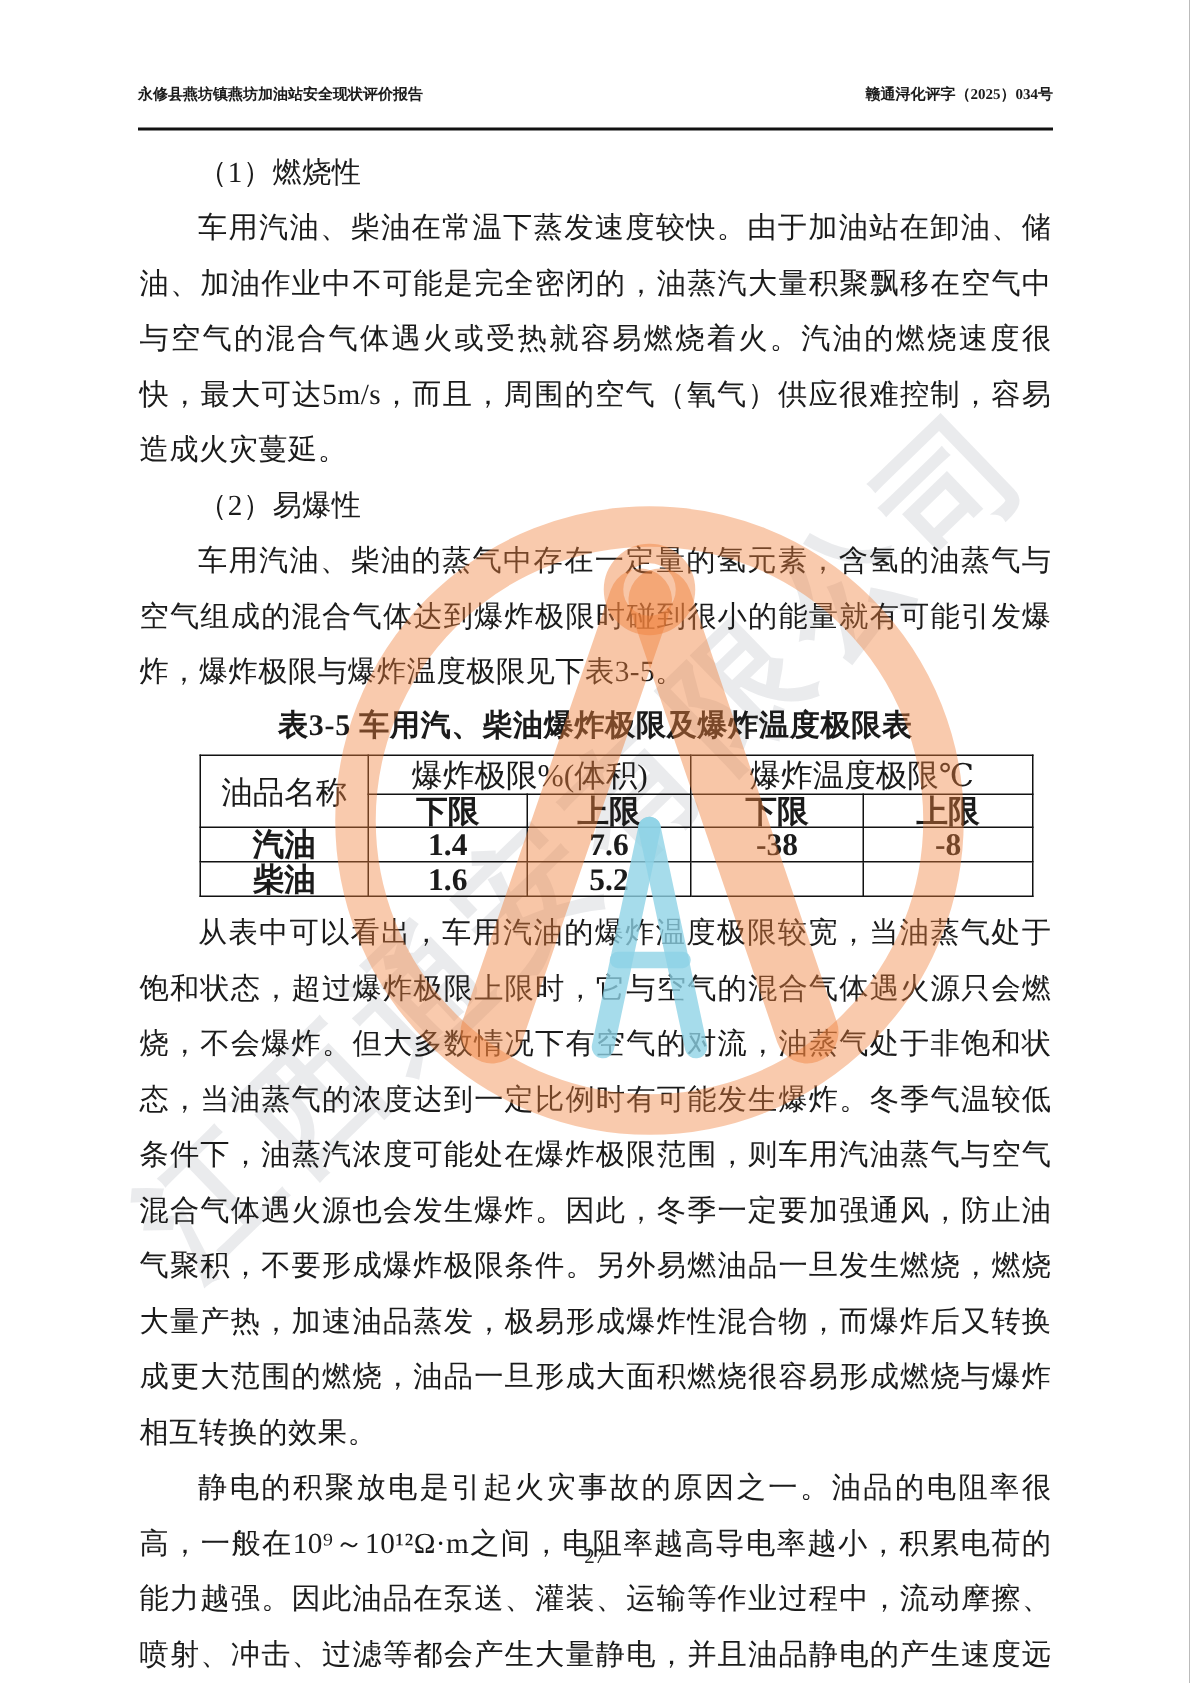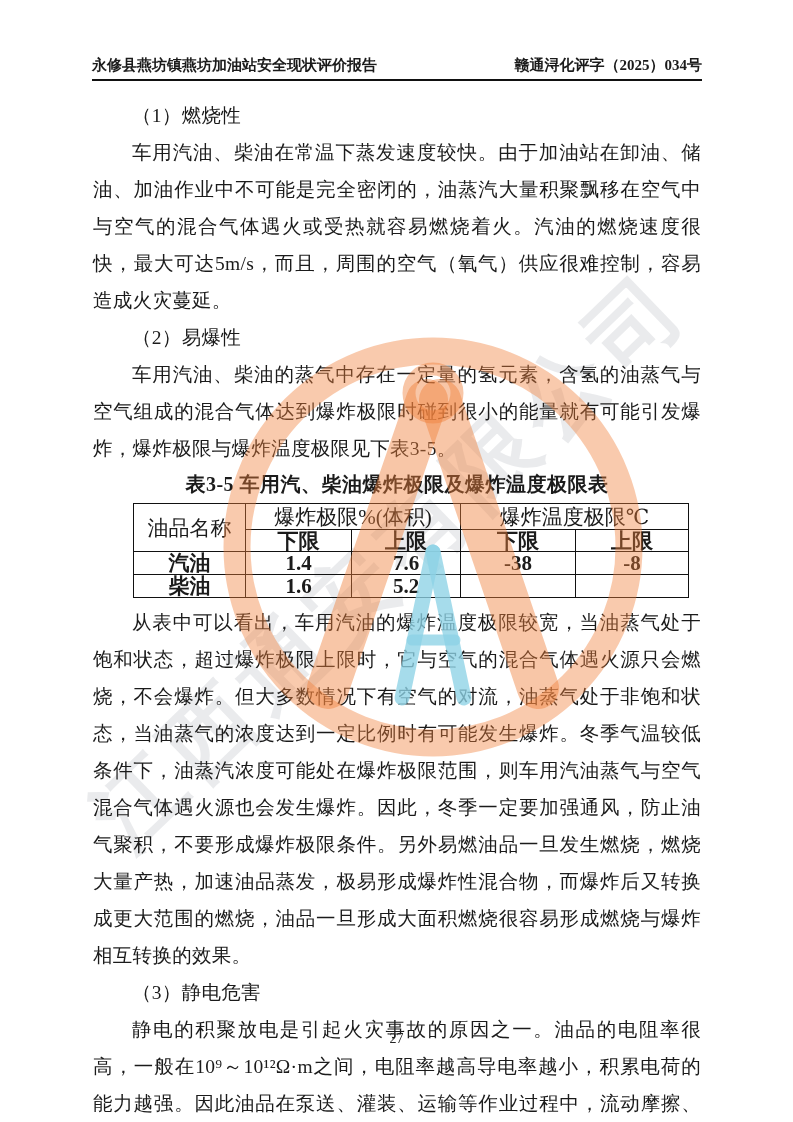--- a/index.html
+++ b/index.html
@@ -9,22 +9,22 @@
     margin:0 auto;
     background:#ffffff;
     font-family:"Liberation Serif","DejaVu Serif",serif;
     color:#1b1b1b;
     overflow:hidden;
   }
   
   .page-header{
     position:absolute;top:56px;left:92px;right:91px;
     display:flex;justify-content:space-between;align-items:flex-end;
-    font-size:15px;font-weight:bold;
-    padding-bottom:4px;
+    font-size:10px;font-weight:bold;
+    padding-bottom:15px;
     border-bottom:2px solid #111;
   }
   
   .content{
     position:absolute;top:97px;left:93px;width:608px;
     font-size:19.5px;line-height:37px;
   }
   .para{margin:0;text-align:justify;text-indent:2em;letter-spacing:.3px;}
   .heading{margin:0;text-indent:2em;letter-spacing:.3px;}
   .tbl-caption{
@@ -123,21 +123,20 @@
           <td>1.6</td>
           <td>5.2</td>
           <td></td>
           <td></td>
         </tr>
       </tbody>
     </table>
 
     <p class="para">从表中可以看出，车用汽油的爆炸温度极限较宽，当油蒸气处于饱和状态，超过爆炸极限上限时，它与空气的混合气体遇火源只会燃烧，不会爆炸。但大多数情况下有空气的对流，油蒸气处于非饱和状态，当油蒸气的浓度达到一定比例时有可能发生爆炸。冬季气温较低条件下，油蒸汽浓度可能处在爆炸极限范围，则车用汽油蒸气与空气混合气体遇火源也会发生爆炸。因此，冬季一定要加强通风，防止油气聚积，不要形成爆炸极限条件。另外易燃油品一旦发生燃烧，燃烧大量产热，加速油品蒸发，极易形成爆炸性混合物，而爆炸后又转换成更大范围的燃烧，油品一旦形成大面积燃烧很容易形成燃烧与爆炸相互转换的效果。</p>
 
-    <p class="heading">（3）静电危害</p>
     <p class="para">静电的积聚放电是引起火灾事故的原因之一。油品的电阻率很高，一般在10⁹～10¹²Ω·m之间，电阻率越高导电率越小，积累电荷的能力越强。因此油品在泵送、灌装、运输等作业过程中，流动摩擦、喷射、冲击、过滤等都会产生大量静电，并且油品静电的产生速度远大于流散速度，导致静电积聚。静电积聚的危害主要是静电放电，一旦静电放电产生的电火花能量达到或超过油蒸气的最小点火能量时，就会引起燃烧或爆炸。由于汽</p>
   </div>
 
   <svg class="wm wm-seal" viewBox="0 0 793 1122" xmlns="http://www.w3.org/2000/svg" aria-hidden="true">
     <g>
       <circle cx="433" cy="547" r="196" fill="none" stroke="rgba(240,128,60,0.42)" stroke-width="27"></circle>
     </g>
     <g stroke="rgba(240,128,60,0.45)" stroke-linecap="round">
       <line x1="427" y1="400" x2="328" y2="688" stroke-width="42"></line>
       <line x1="440" y1="400" x2="538" y2="688" stroke-width="42"></line>

